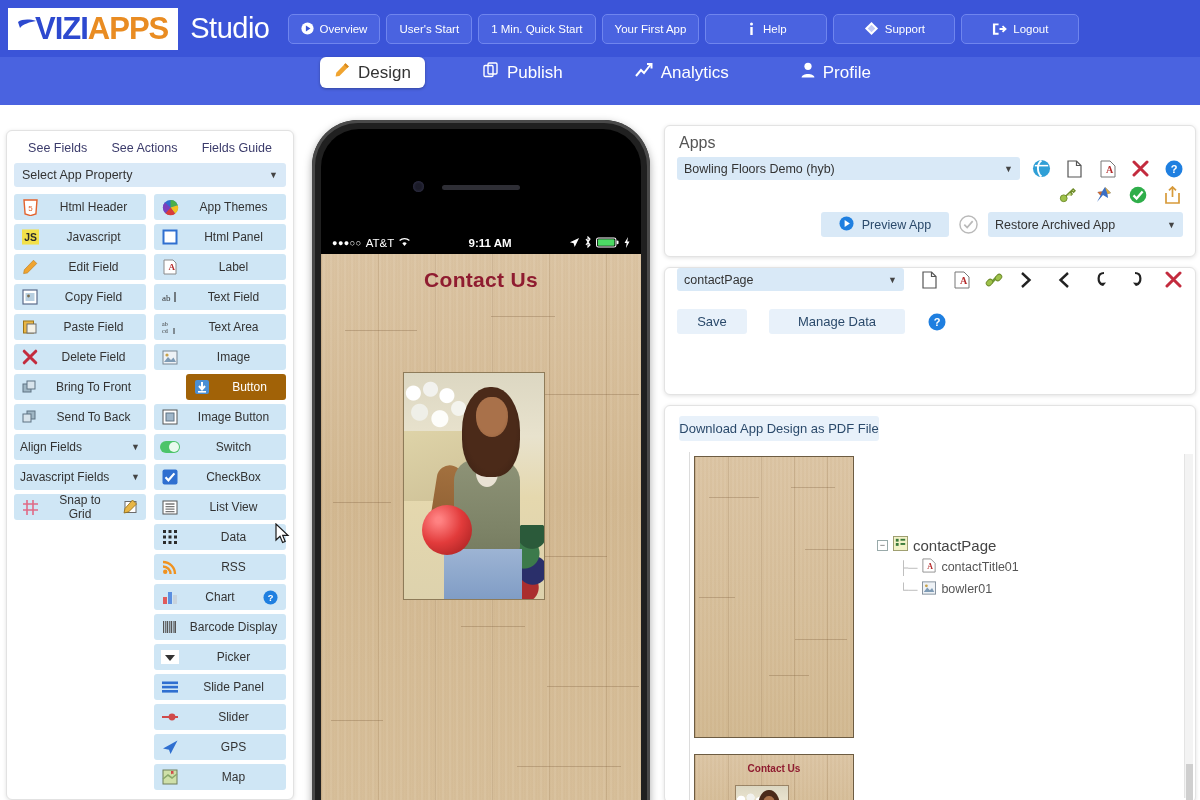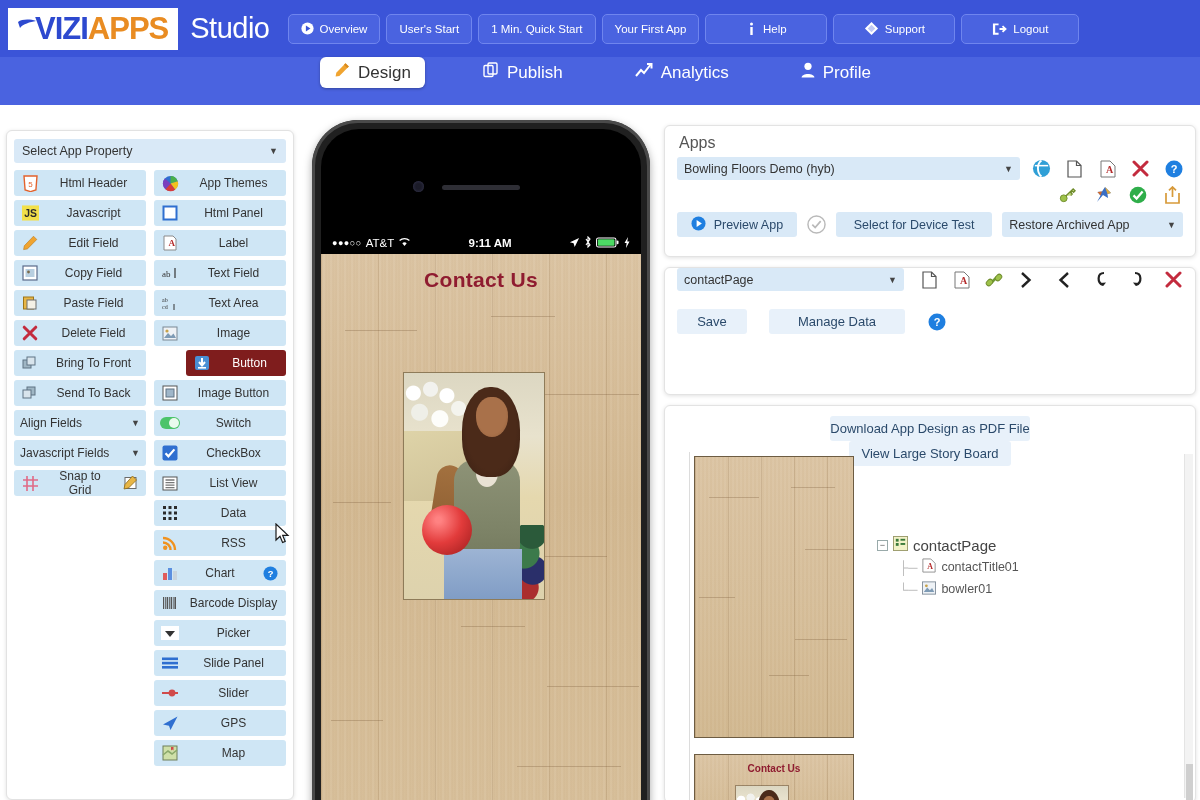--- a/index.html
+++ b/index.html
@@ -68,21 +68,21 @@
   #tool-cols { display: flex; gap: 8px; }
   .tool-col { width: 136px; display: flex; flex-direction: column; gap: 4px; }
   .tool {
     height: 26px; background: #cfe6f5; border-radius: 3px;
     display: flex; align-items: center; gap: 7px; padding: 0 6px;
     font-size: 12px; color: #333; cursor: pointer; position: relative;
   }
   .tool.dropdown { justify-content: space-between; }
   .tool .lbl { flex: 1; text-align: center; }
   .tool.dropdown .lbl { text-align: left; }
-  .tool.selected { background: #7f1d1d; margin-left: 32px; }
+  .tool.selected { background: #a16207; margin-left: 32px; }
   .tool.selected .lbl { color: #fff; }
   .ticon { width: 20px; height: 20px; flex: 0 0 20px; display: flex; align-items: center; justify-content: center; font-size: 12px; }
 
   
   #cursor { position: absolute; left: 268px; top: 392px; width: 16px; height: 22px; pointer-events: none; }
 
   
   #phone {
     position: absolute; left: 312px; top: 15px; width: 338px; height: 690px;
     background: #202020; border-radius: 46px 46px 0 0;
@@ -321,20 +321,25 @@
           </svg>
       </span>
       <span>Profile</span>
     </div>
   </div>
 </div>
 
 <div id="stage">
 
   <div id="leftpanel">
+    <div id="lp-tabs">
+      <span class="lp-tab">See Fields</span>
+      <span class="lp-tab">See Actions</span>
+      <span class="lp-tab">Fields Guide</span>
+    </div>
 
     <div id="app-prop">
       <span>Select App Property</span>
       <span class="caret">▼</span>
     </div>
 
     <div id="tool-cols">
 
       <div class="tool-col">
         <div class="tool">
@@ -807,23 +812,20 @@
             </svg>
         </span>
         <span>Preview App</span>
       </div>
       <span class="gicon">
         <svg width="19" height="19" viewBox="0 0 20 20">
             <circle cx="10" cy="10" r="9" fill="none" stroke="#b9b9b9" stroke-width="1.5"></circle>
             <path d="M5.6 10.2 L8.6 13.2 L14.4 6.4" stroke="#b9b9b9" stroke-width="1.8" fill="none"></path>
           </svg>
       </span>
-      <div class="btn-lt" style="width:168px">
-        <span>Select for Device Test</span>
-      </div>
       <div class="combo" style="width:195px; height:25px;">
         <span>Restore Archived App</span>
         <span class="caret">▼</span>
       </div>
     </div>
   </div>
 
   <div class="panel" id="pagesPanel">
 
     <div style="display:flex; align-items:center; padding:0 12px; gap:16px;">
@@ -887,23 +889,22 @@
       <span class="gicon">
         <svg width="18" height="18" viewBox="0 0 18 18">
             <circle cx="9" cy="9" r="8.5" fill="#1f7fe0"></circle>
             <text x="9" y="13" font-size="11" font-weight="bold" text-anchor="middle" fill="#fff" font-family="Liberation Sans">?</text>
           </svg>
       </span>
     </div>
   </div>
 
   <div class="panel" id="storyPanel">
-    <div style="display:flex; align-items:center; justify-content:space-between; padding:10px 14px 0 14px;flex-direction:column;">
+    <div style="display:flex; align-items:flex-end; justify-content:space-between; padding:10px 14px 0 14px;">
       <div class="btn-plain" style="width:200px">Download App Design as PDF File</div>
-      <div class="btn-plain" style="width:162px">View Large Story Board</div>
     </div>
 
     <div style="position:absolute; left:24px; top:46px; width:170px; bottom:0; border-left:1px solid #dcdcdc; padding-left:4px;">
       <div class="thumb" style="height:282px; margin-top:4px;">
         <div class="seam" style="left:14px; top:40px; width:50px;"></div>
         <div class="seam" style="left:96px; top:30px; width:44px;"></div>
         <div class="seam" style="left:110px; top:92px; width:48px;"></div>
         <div class="seam" style="left:4px;  top:140px; width:36px;"></div>
         <div class="seam" style="left:100px; top:182px; width:52px;"></div>
         <div class="seam" style="left:74px; top:218px; width:40px;"></div>

